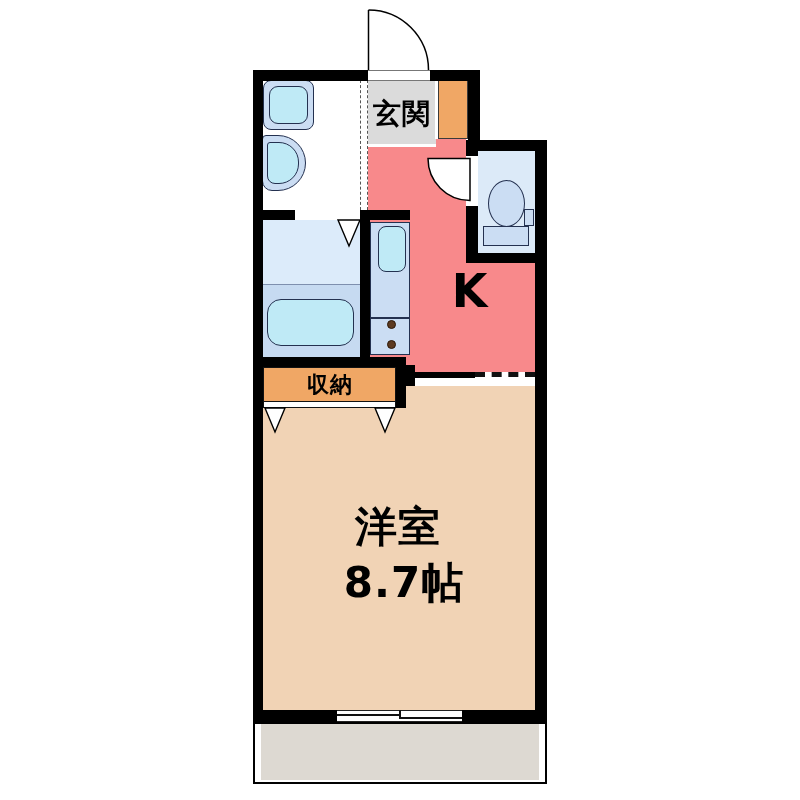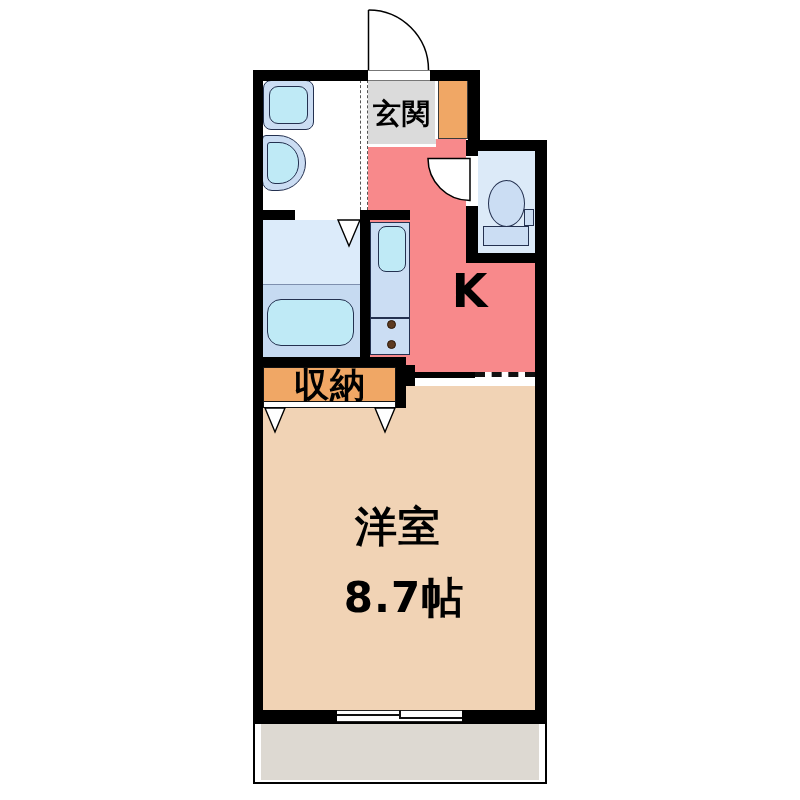--- a/index.html
+++ b/index.html
@@ -92,17 +92,17 @@
     <line x1="368.5" y1="70" x2="368.5" y2="10" stroke="#000" stroke-width="1.5"></line>
     <path d="M 368.5 10 A 60 60 0 0 1 428.5 70" fill="none" stroke="#000" stroke-width="1.5"></path>
     <path d="M 428 158.5 A 42 42 0 0 0 470 200.5 L 470 158.5 Z" fill="#ffffff" stroke="#000" stroke-width="1.5"></path>
     <path d="M 338 220 L 360 220 L 349 246 Z" fill="#ffffff" stroke="#000" stroke-width="1.4"></path>
     <path d="M 265 408 L 285 408 L 275 432 Z" fill="#ffffff" stroke="#000" stroke-width="1.4"></path>
     <path d="M 375 408 L 395 408 L 385 432 Z" fill="#ffffff" stroke="#000" stroke-width="1.4"></path>
   </svg>
 
   <div class="label" style="left:402px;top:114px;font-size:28px;">玄関</div>
   <div class="label" style="left:470px;top:291px;font-size:46px;">K</div>
-  <div class="label" style="left:330px;top:385px;font-size:35px;">収納</div>
+  <div class="label" style="left:330px;top:385px;font-size:22px;">収納</div>
   <div class="label" style="left:398px;top:527px;font-size:42px;">洋室</div>
-  <div class="label" style="left:404px;top:598px;font-size:42px;">8.7帖</div>
+  <div class="label" style="left:404px;top:583px;font-size:42px;">8.7帖</div>
 
 </div>
 
 </body></html>

